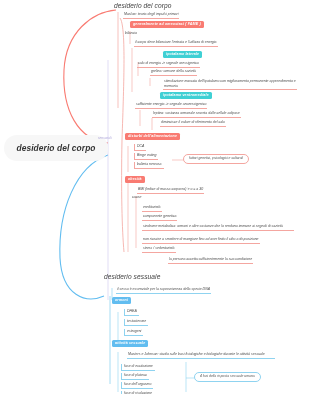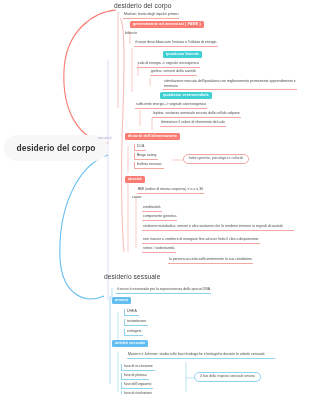--- a/index.html
+++ b/index.html
@@ -1,18 +1,18 @@
 <!DOCTYPE html>
 <html><head>
 <meta charset="utf-8">
 <style>
   html,body{margin:0;padding:0;background:#ffffff;}
   body{width:310px;height:394px;overflow:hidden;position:relative;
        font-family:"Liberation Sans","DejaVu Sans",sans-serif;color:#3a3a3a;}
-  .canvas{position:absolute;inset:0;}
+  .canvas{position:absolute;inset:0;font-style:italic;}
   svg.links{position:absolute;left:0;top:0;width:310px;height:394px;pointer-events:none;}
 
   .node{position:absolute;white-space:nowrap;line-height:1.05;}
 
   
   .root{
     left:4px;top:135px;width:104px;height:26px;
     background:#f7f7f7;border-radius:13px;
     display:flex;align-items:center;justify-content:center;
     font-size:8.4px;font-weight:bold;color:#333;letter-spacing:.1px;

